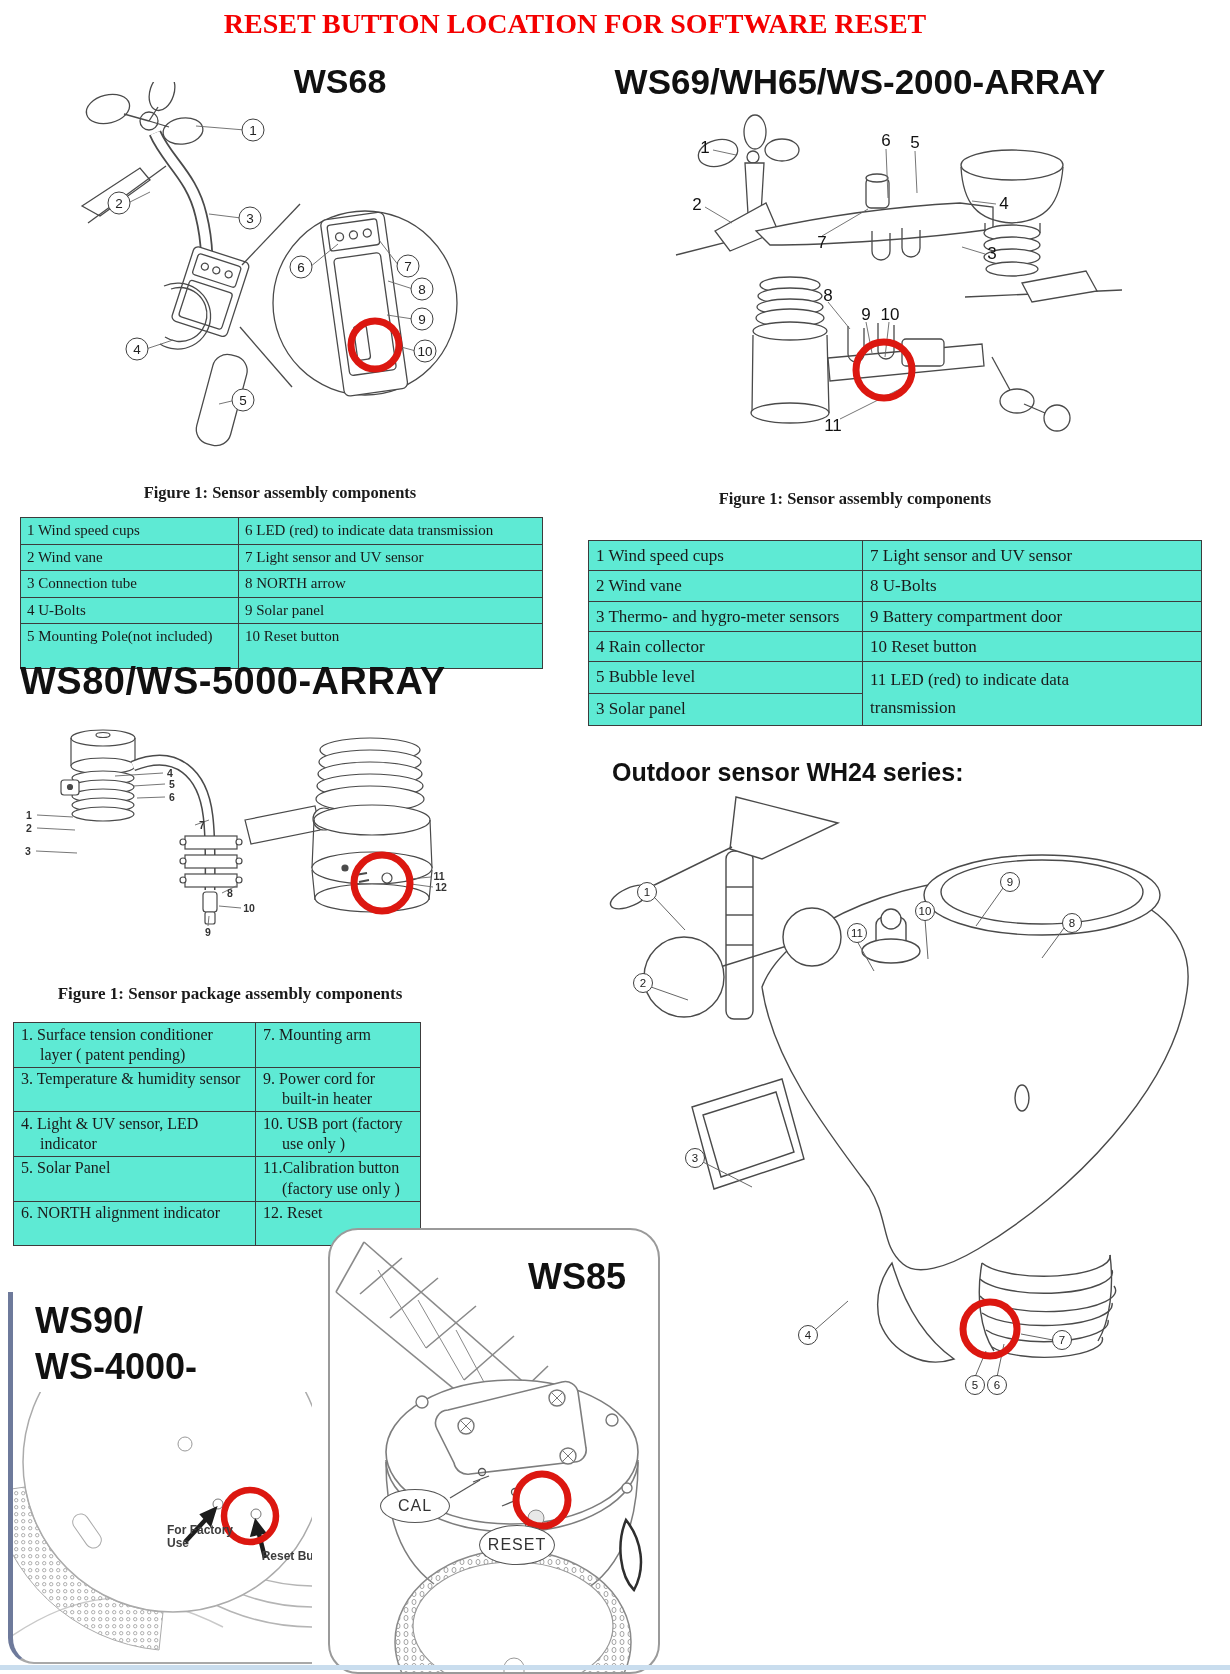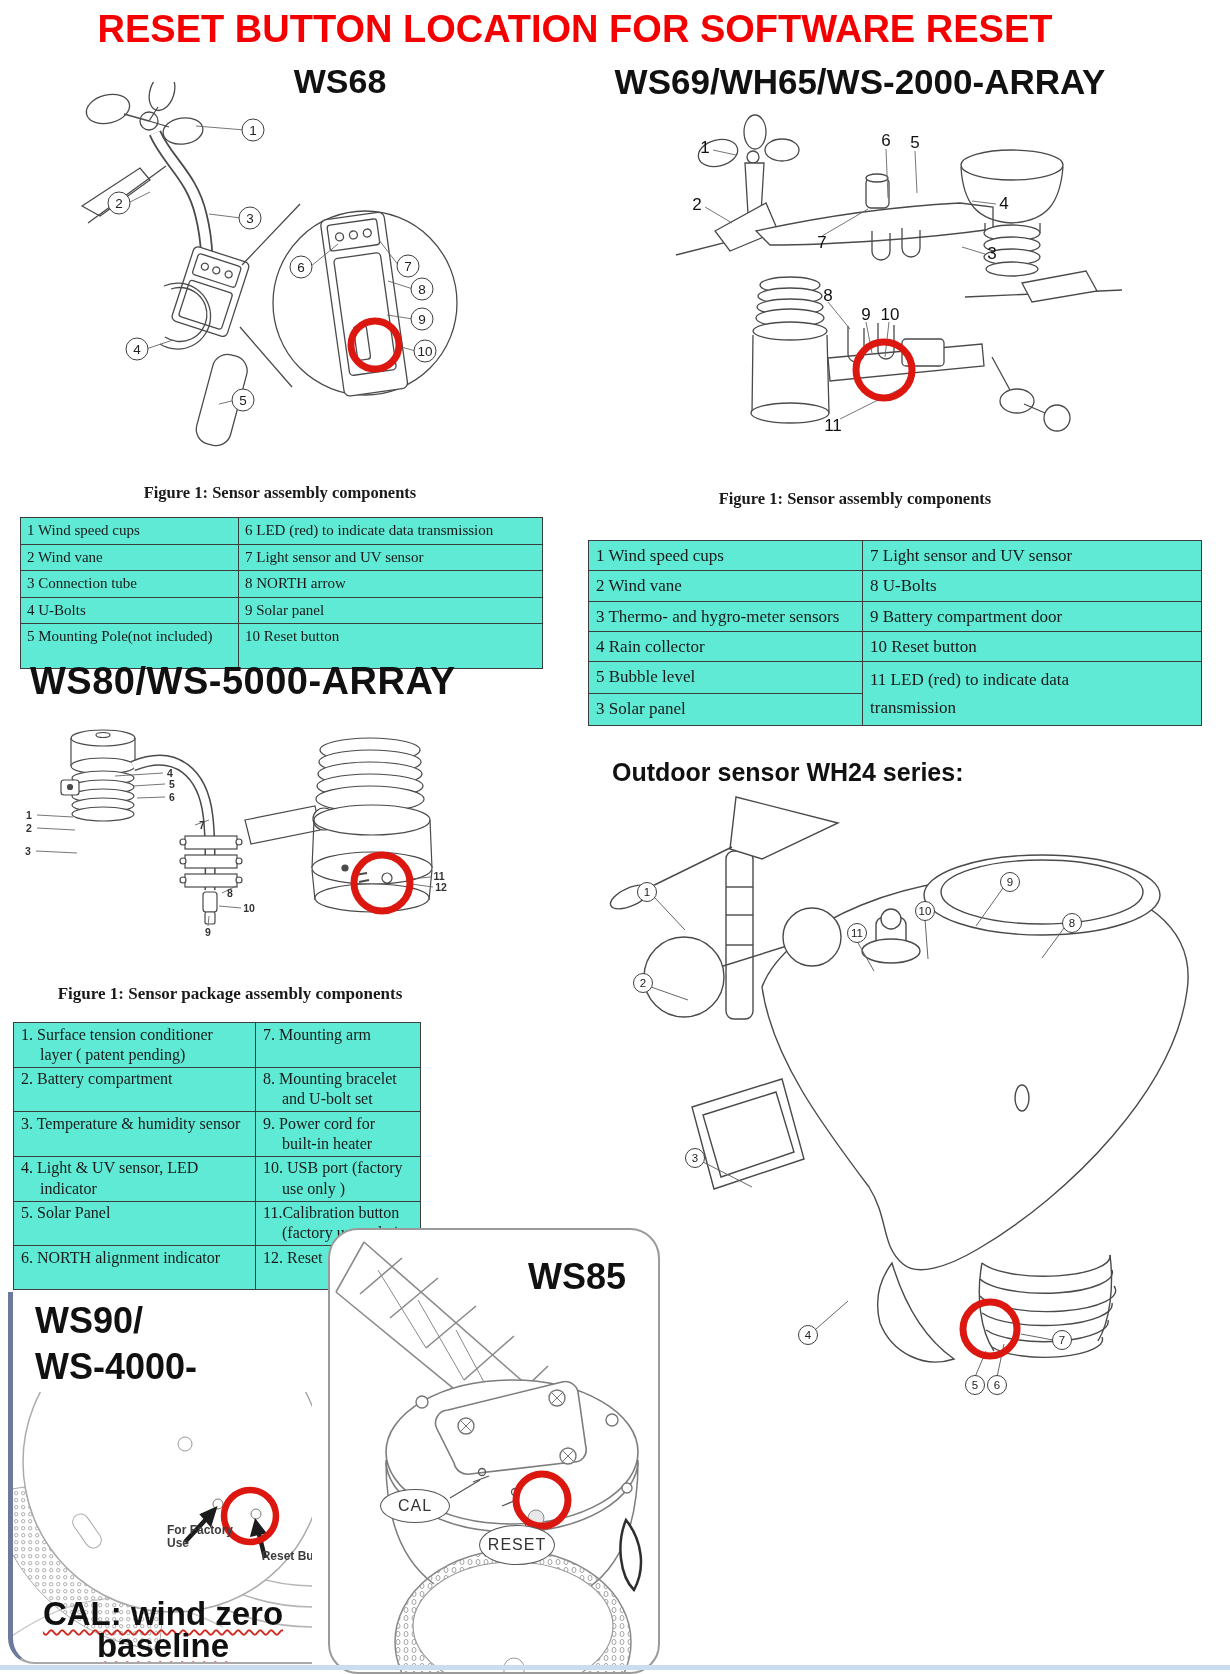--- a/index.html
+++ b/index.html
@@ -1,26 +1,26 @@
 <!DOCTYPE html>
 <html><head>
 <meta charset="utf-8">
 <style>
   * { margin:0; padding:0; box-sizing:border-box; }
   html,body { background:#ffffff; }
   body { font-family:"Liberation Sans", sans-serif; }
   #page { position:relative; width:1230px; height:1674px; background:#fff; overflow:hidden; }
   .abs { position:absolute; }
 
-  .page-title { left:0; top:8px; width:1150px; text-align:center; font-size:38px; font-weight:700; color:#f40000; letter-spacing:0; }
+  .page-title { left:0; top:8px; width:1150px; text-align:center; font-size:28px; font-weight:700; color:#f40000; letter-spacing:0;font-family:Liberation Serif, serif; }
 
   .sec-head { font-weight:700; color:#111; }
   .h-ws68  { left:240px; top:62px;  width:200px; text-align:center; font-size:34px; }
   .h-ws69  { left:600px; top:62px;  width:520px; text-align:center; font-size:35px; }
-  .h-ws80  { left:30px;  top:660px; font-size:38px; letter-spacing:.5px; }
+  .h-ws80  { left:20px;  top:660px; font-size:38px; letter-spacing:.5px; }
   .h-wh24  { left:612px; top:758px; font-size:25px; }
   .h-ws90  { left:22px;  top:6px;   font-size:36px; line-height:1.28; }
   .h-ws85  { left:198px; top:26px;  font-size:36px; }
 
   .fig-caption { font-family:"Liberation Serif", serif; font-weight:700; font-size:16.5px; color:#1a1a1a; text-align:center; }
 
   table.parts { border-collapse:collapse; font-family:"Liberation Serif", serif; color:#1a1a1a; background:#5eead4; }
   table.parts td { border:1px solid #3c3c3c; vertical-align:top; }
   .t15 { font-size:15px; }
   .t15 td { padding:3px 6px; line-height:1.3; }
@@ -339,24 +339,20 @@
     <colgroup>
         <col style="width:242px">
         <col>
       </colgroup>
     <tbody>
       <tr>
         <td>1. Surface tension conditioner layer ( patent pending)</td>
         <td>7. Mounting arm</td>
         </tr>
       <tr>
-        <td>2. Battery compartment</td>
-        <td>8. Mounting bracelet and U-bolt set</td>
-        </tr>
-      <tr>
         <td>3. Temperature &amp; humidity sensor</td>
         <td>9. Power cord for built-in heater</td>
         </tr>
       <tr>
         <td>4. Light &amp; UV sensor, LED indicator</td>
         <td>10. USB port (factory use only )</td>
         </tr>
       <tr>
         <td style="height:44px">5. Solar Panel</td>
         <td>11.Calibration button (factory use only )</td>
@@ -454,21 +450,20 @@
       <g stroke="#1c1c1c" stroke-width="4.5" fill="#1c1c1c">
         <line x1="172" y1="150" x2="196" y2="124"></line>
         <polygon points="201,118 190,123 197,131"></polygon>
         <line x1="252" y1="166" x2="245" y2="138"></line>
         <polygon points="243,131 240,142 250,140"></polygon>
       </g>
       <circle cx="237" cy="124" r="26" fill="none" stroke="#dc1710" stroke-width="6.5"></circle>
     </svg>
     <div class="ws90-label" style="left:126px;top:232px;width:78px;">For Factory Use</div>
     <div class="ws90-label" style="left:213px;top:258px;width:90px;text-align:center;">Reset Button</div>
-    <div class="ws90-note">CAL: wind zero baseline</div>
   </div>
 
   <div class="abs card-ws85">
     <svg class="abs" style="left:0;top:0;" width="328" height="442" viewBox="0 0 328 442">
       <defs>
         <pattern id="pat85" width="8" height="8" patternUnits="userSpaceOnUse">
           <ellipse cx="4" cy="4" rx="2" ry="2.6" fill="none" stroke="#8f8f8f" stroke-width="0.8"></ellipse>
         </pattern>
       </defs>
       <g fill="none" stroke="#8a8a8a" stroke-width="1.6">

